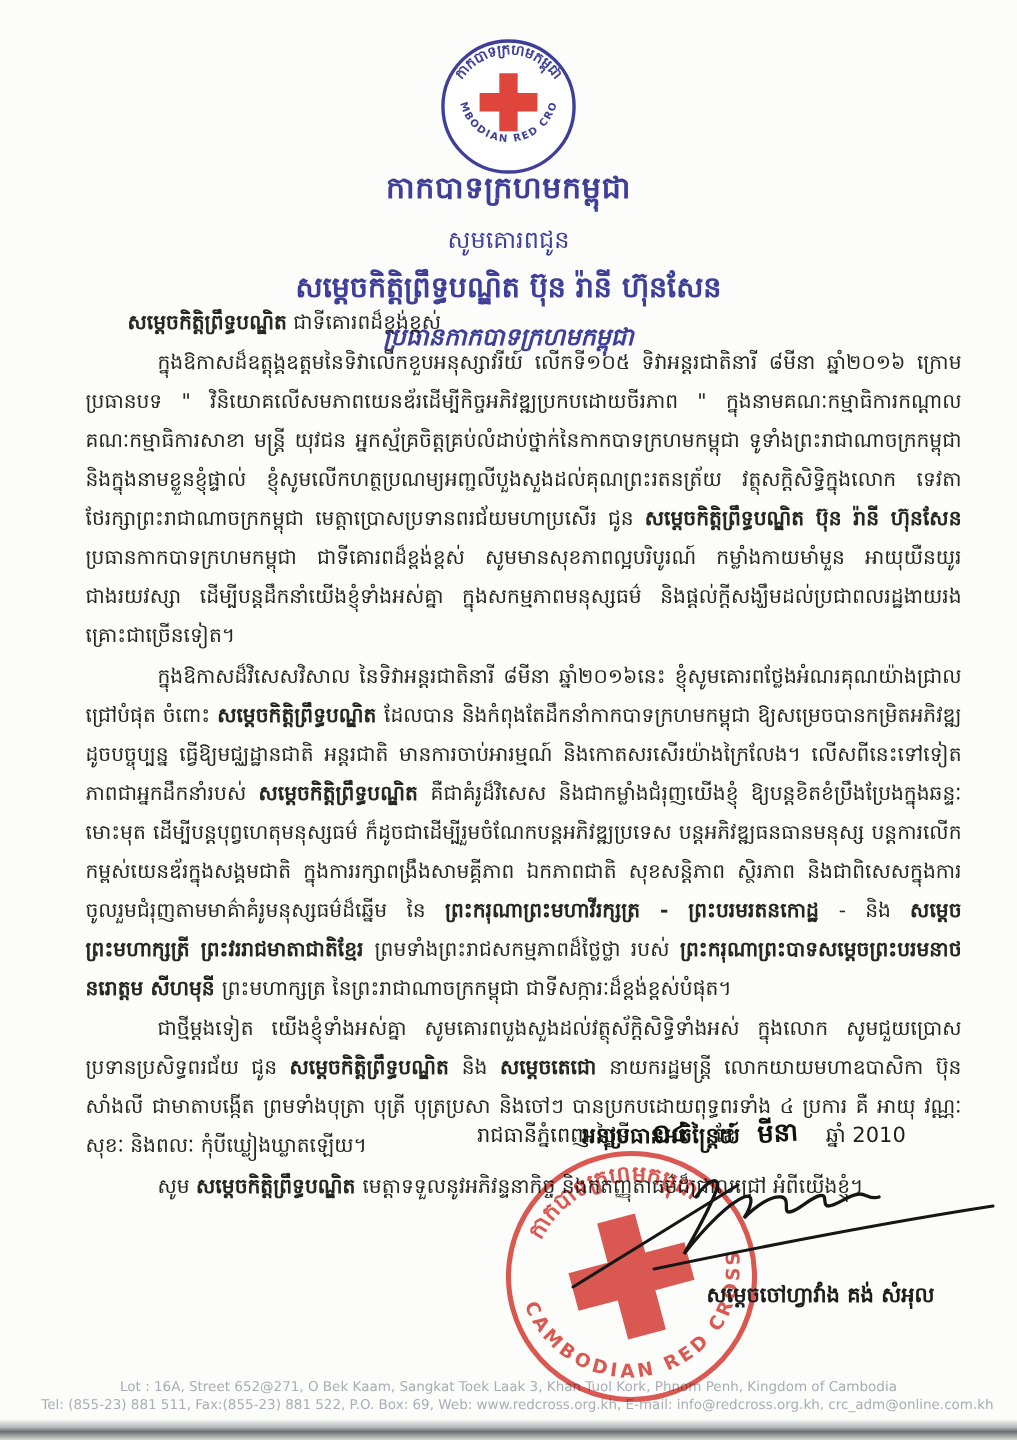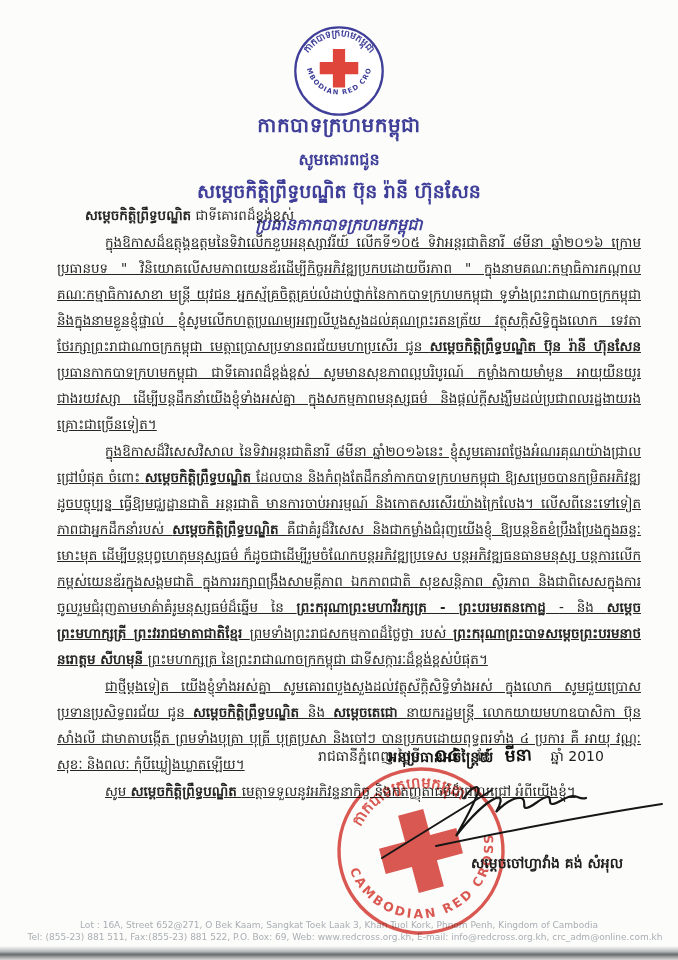--- a/index.html
+++ b/index.html
@@ -6,28 +6,28 @@
   .page{
     position:relative;width:678px;height:960px;margin:0 auto;
     background:#fcfcfa;overflow:hidden;
     font-family:"DejaVu Sans",sans-serif;color:#2a2a2a;
   }
   
   .logo{position:absolute;top:24px;left:50%;transform:translateX(-50%);width:94px;height:94px;}
   
   .header{position:absolute;top:112px;left:0;width:100%;text-align:center;color:#3f3f99;}
   .header .org{font-size:20px;font-weight:bold;letter-spacing:.5px;margin-bottom:7px;}
-  .header .salute{font-size:16px;font-weight:bold;margin-bottom:6px;}
+  .header .salute{font-size:16px;font-weight:normal;margin-bottom:6px;}
   .header .recipient{font-size:19px;font-weight:bold;margin-bottom:7px;}
   .header .recipient-title{font-size:16px;font-weight:bold;font-style:italic;}
   
   .bodytext{position:absolute;top:202px;left:57px;width:584px;
     font-size:13.5px;line-height:26px;text-align:justify;color:#262626;}
   .bodytext .subject{margin:0 0 1px 0;text-indent:28px;}
-  .bodytext p{margin:0 0 1px 0;text-indent:48px;text-decoration:underline;}
+  .bodytext p{margin:0 0 1px 0;text-indent:48px;}
   .b{font-weight:bold;}
   
   .dateline{position:absolute;top:744px;left:318px;width:340px;font-size:14px;color:#1e1e1e;white-space:nowrap;}
   .dateline .hand{display:inline-block;font-size:17px;font-weight:600;transform:rotate(-4deg);margin:0 10px;color:#111;}
   .dateline .lbl{margin-left:4px;}
   
   .sig-title{position:absolute;top:748px;left:388px;font-size:14.5px;font-weight:600;color:#161616;z-index:3;}
   .stamp{position:absolute;top:764px;left:334px;width:174px;height:174px;transform:rotate(-15deg);opacity:.88;z-index:2;mix-blend-mode:multiply;}
   .sig-ink{position:absolute;top:776px;left:372px;width:292px;height:86px;z-index:4;}
   .sig-name{position:absolute;top:854px;left:428px;width:238px;text-align:center;

